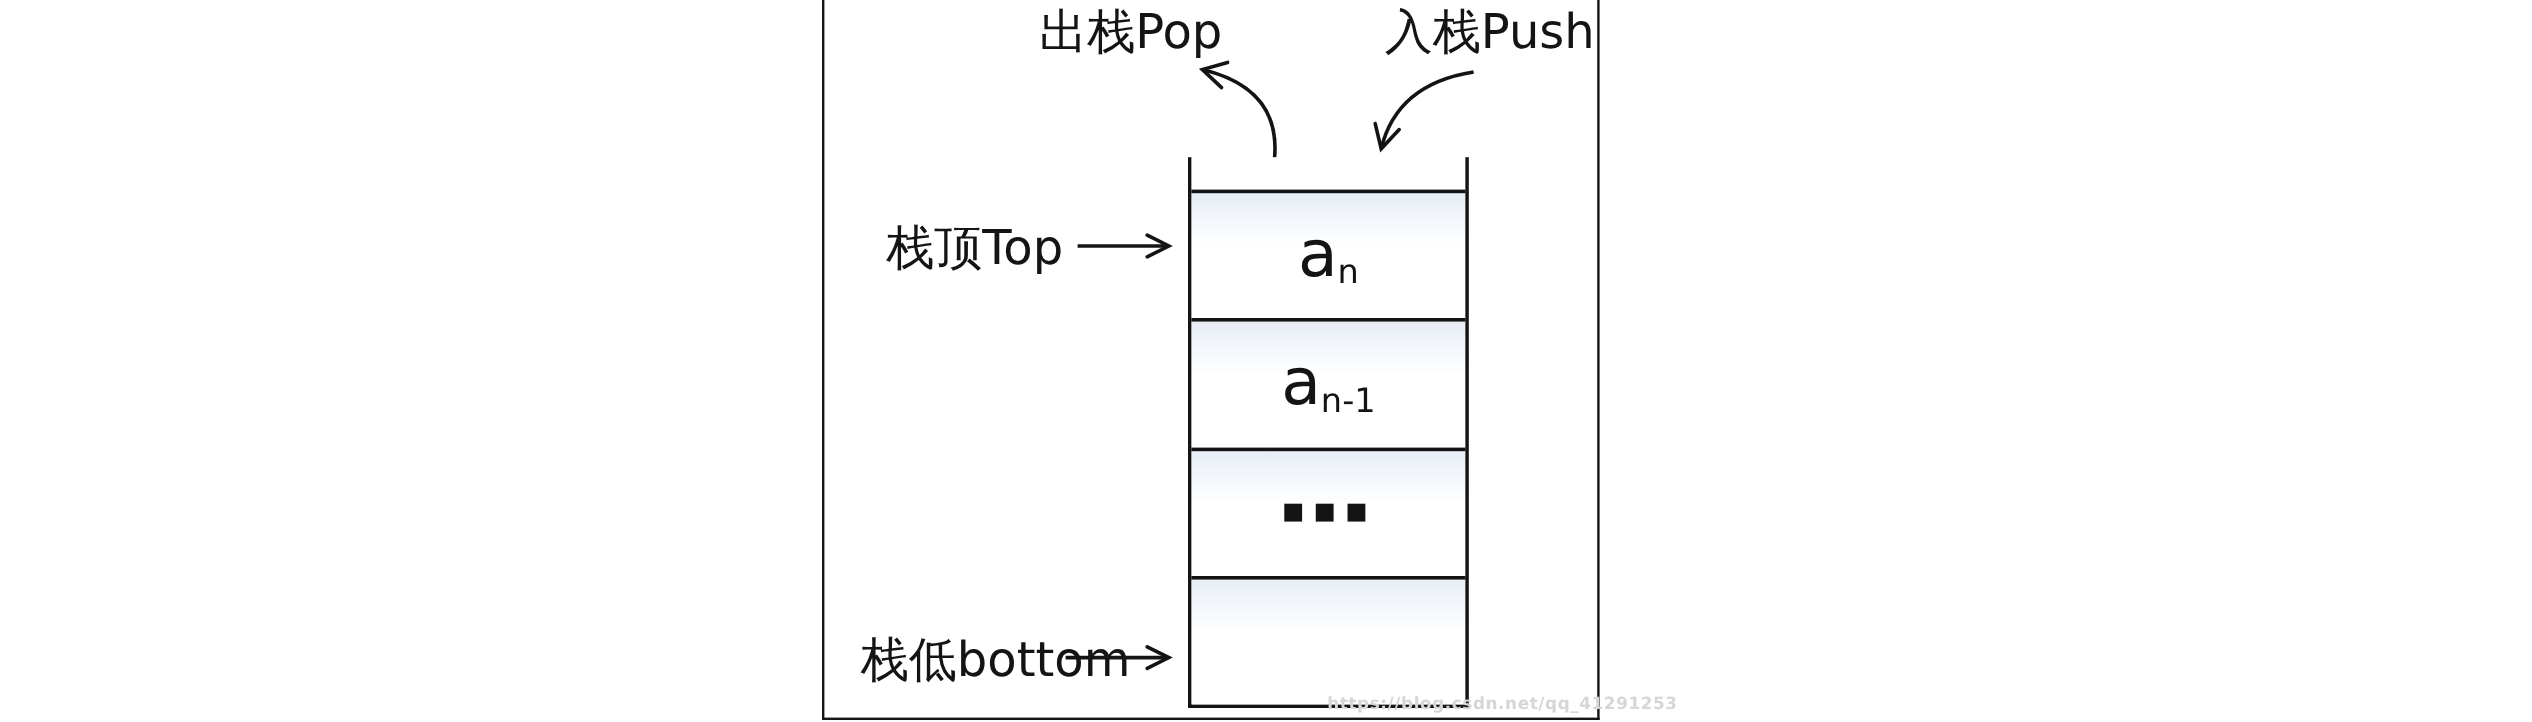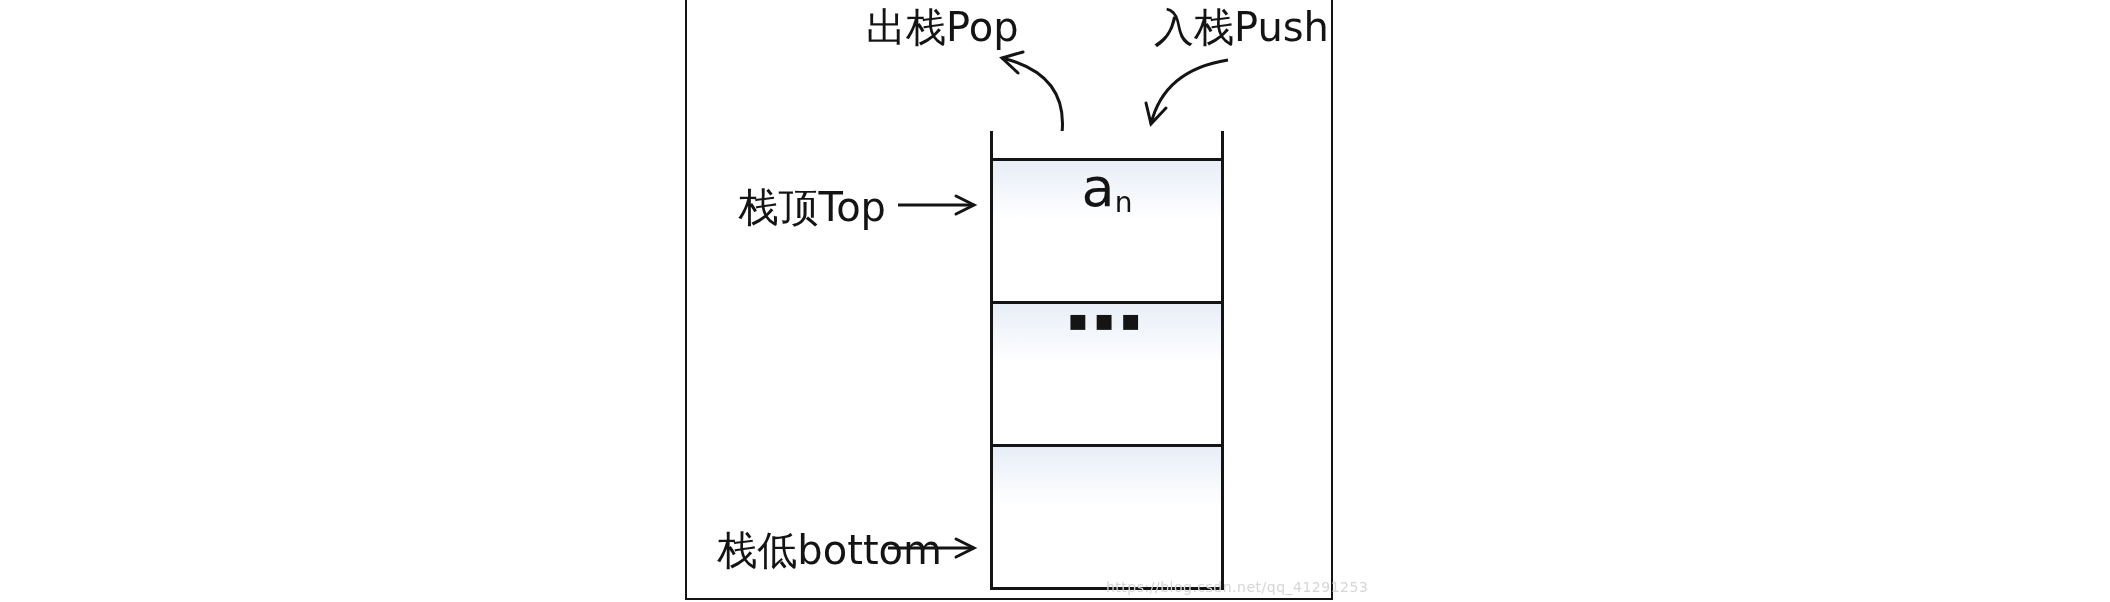--- a/index.html
+++ b/index.html
@@ -47,21 +47,21 @@
     border-bottom: 3px solid #141414;
     display: flex;
     flex-direction: column;
   }
   .stack-mouth { height: 27px; flex: none; background: #ffffff; }
   .cell {
     flex: 1;
     border-top: 3px solid #141414;
     background: linear-gradient(to bottom, #e8eef7 0%, #ffffff 42%);
     display: flex;
-    align-items: flex-start;
+    align-items: center;
     justify-content: center;
   }
   .cell-text {
     font-size: 54px;
     line-height: 1;
     color: #141414;
   }
   .cell-sub {
     font-size: 28px;
     vertical-align: -0.22em;
@@ -78,21 +78,21 @@
     left: 0; top: 0;
     width: 2110px;
     height: 602px;
     pointer-events: none;
   }
   .watermark {
     position: absolute;
     left: 1106px;
     top: 579px;
     font-size: 14px;
-    font-weight: 400;
+    font-weight: 700;
     letter-spacing: 0.5px;
     color: #d6d6d6;
     white-space: nowrap;
   }
 </style>
 </head>
 <body>
 
 <div class="canvas">
 
@@ -118,20 +118,23 @@
   <div class="label label-push">入栈Push</div>
   <div class="label label-bottom">栈低bottom</div>
 
   <div class="stack">
     <div class="stack-mouth"></div>
 
     <div class="cell">
       <span class="cell-text"><span>a</span><sub class="cell-sub">n</sub></span>
     </div>
 
+    <div class="cell">
+      <span class="cell-text"><span>a</span><sub class="cell-sub">n-1</sub></span>
+    </div>
 
     <div class="cell">
       <span class="cell-dots">▪▪▪</span>
     </div>
 
     <div class="cell"></div>
 
   </div>
 
   <div class="watermark">https://blog.csdn.net/qq_41291253</div>

